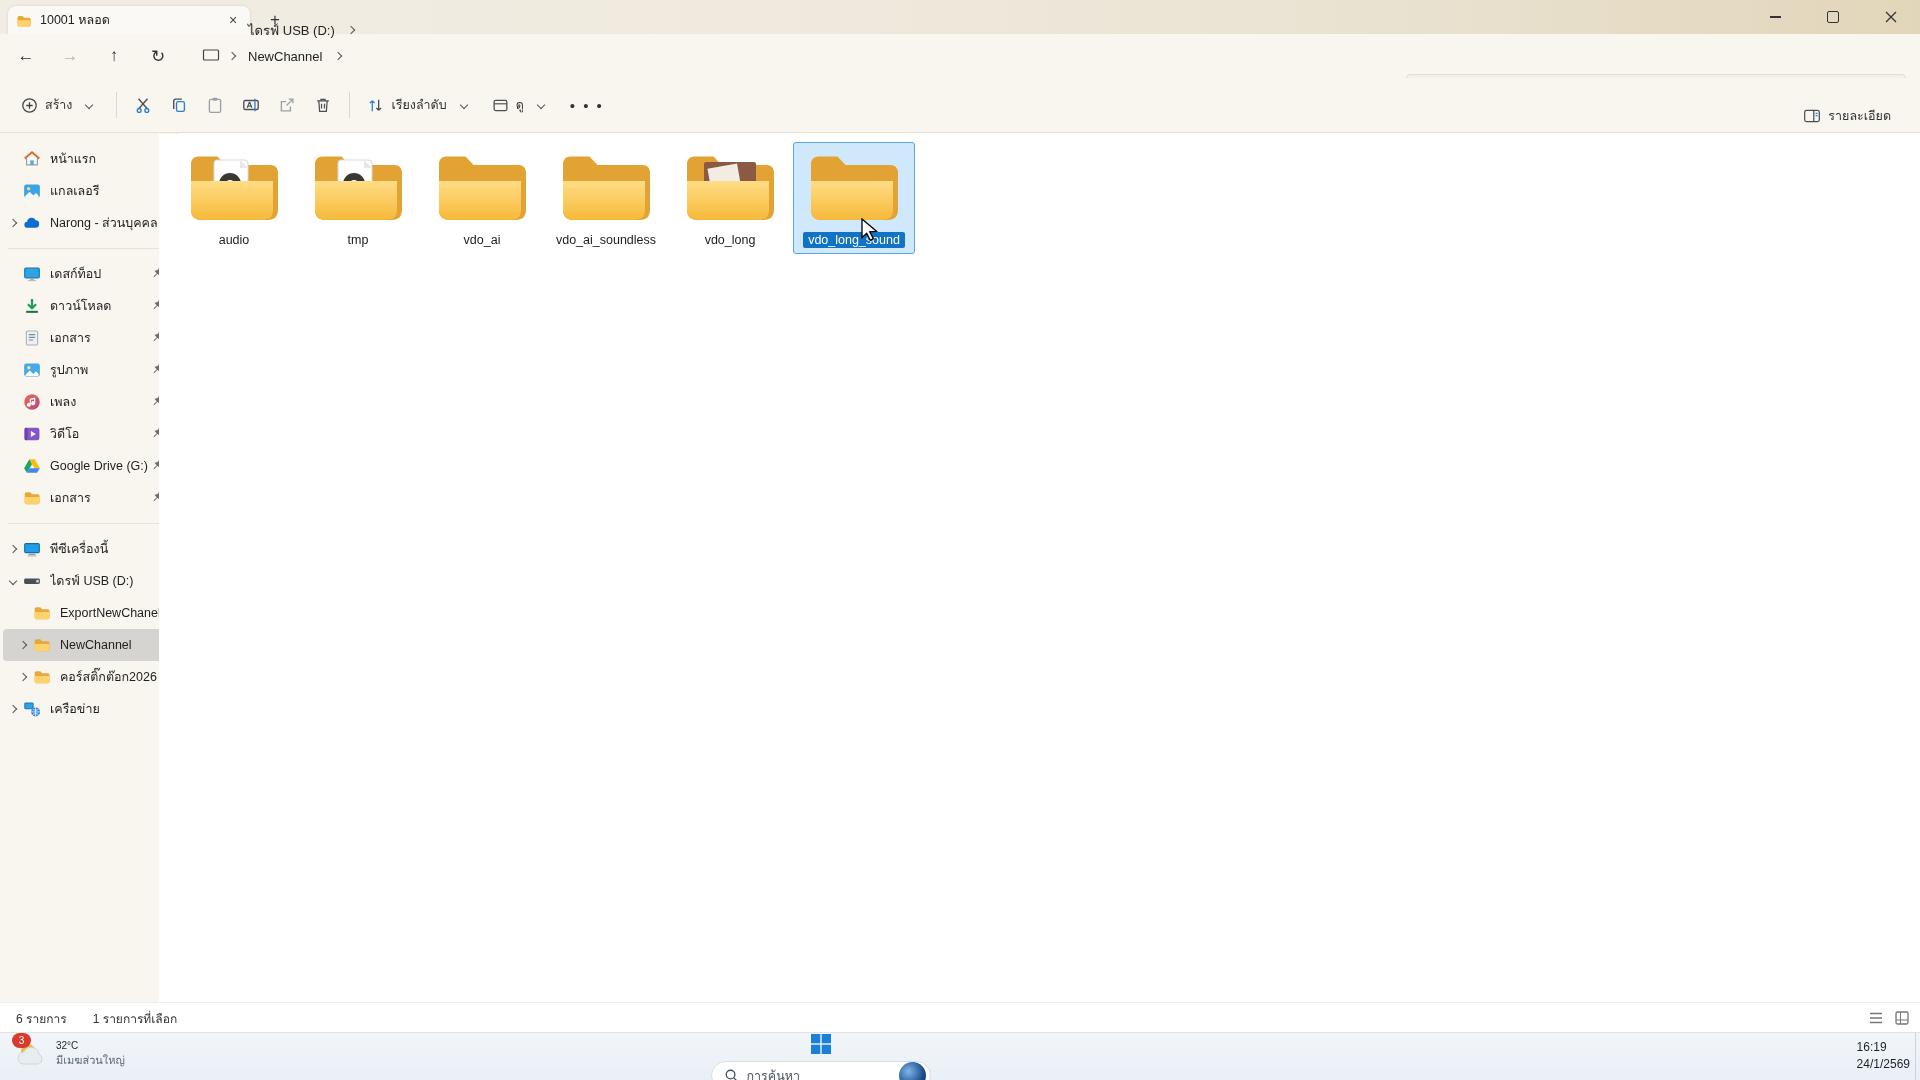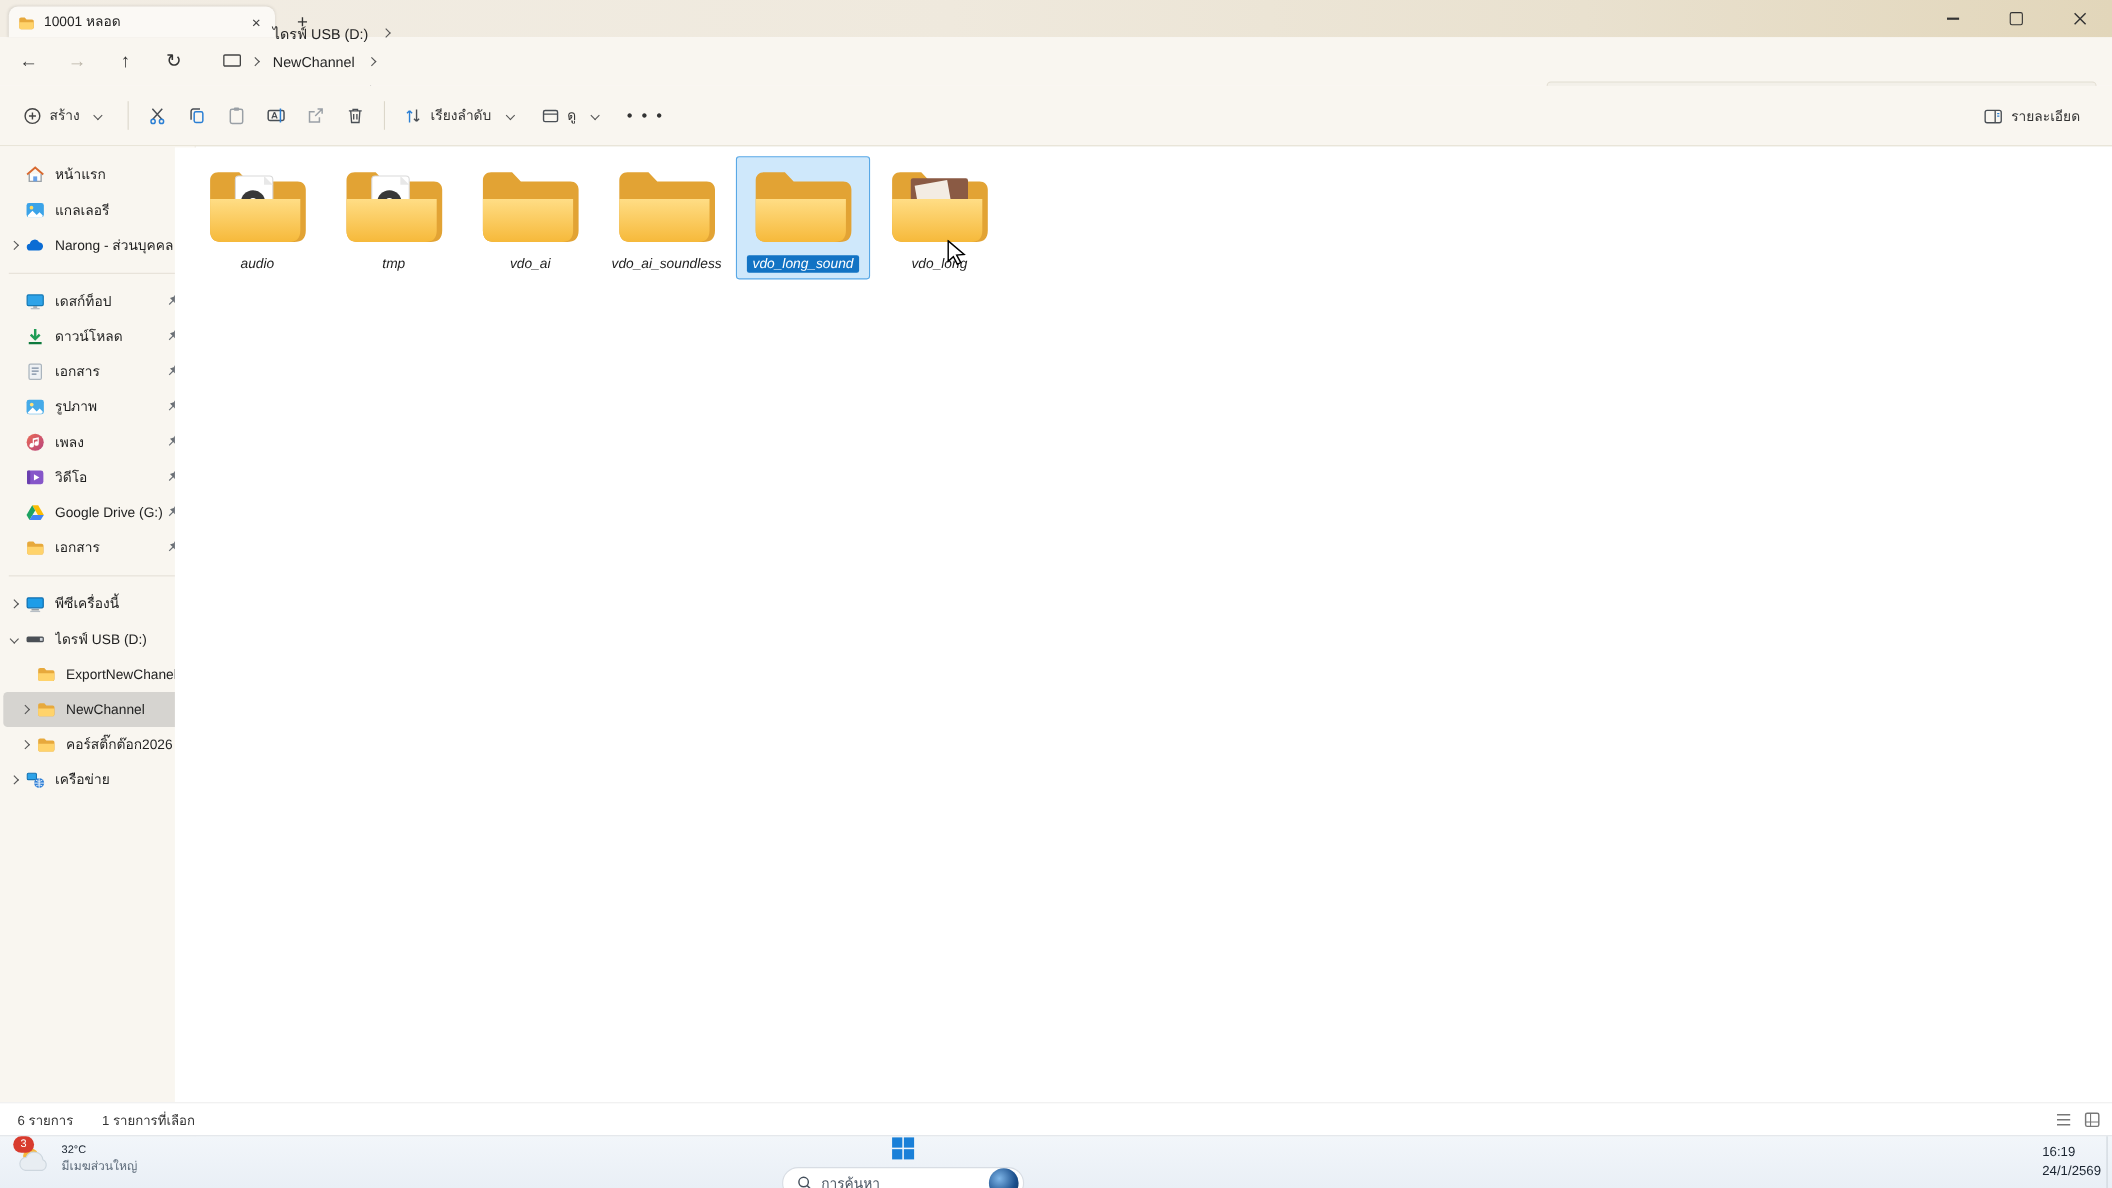--- a/index.html
+++ b/index.html
@@ -39,21 +39,21 @@
     border:1px solid #e2ddd1;border-radius:4px;display:flex;align-items:center;box-sizing:border-box;
     padding:0 10px;}
   .searchbox .ph{font-size:12.5px;color:#5f5f5f;flex:1;}
   
   .toolbar{position:absolute;left:0;top:78px;width:100%;height:55px;background:#f9f6f0;
     border-bottom:1px solid #e5e0d4;display:flex;align-items:center;box-sizing:border-box;}
   .tbtn{display:flex;align-items:center;gap:7px;padding:7px 9px;border-radius:4px;color:#333;
     font-size:12.5px;white-space:nowrap;}
   .tbtn svg{display:block;}
   .tsep{width:1px;height:26px;background:#dcd7ca;margin:0 8px;}
-  .tb-right{position:absolute;right:20px;top:0;height:55px;display:flex;align-items:center;}
+  .tb-right{position:absolute;right:20px;top:0;height:55px;display:flex;align-items:flex-end;}
   .dots{font-size:15px;letter-spacing:2px;color:#333;padding:0 10px;}
   
   .sidebar{position:absolute;left:0;top:133px;width:178px;bottom:47px;background:#f9f6f0;
     border-right:1px solid #e6e2d8;padding-top:10px;box-sizing:border-box;}
   .statusbar{position:absolute;left:0;bottom:47px;height:30px;width:100%;background:#fff;
     border-top:1px solid #eee;display:flex;align-items:center;font-size:12px;color:#333;}
   .main{position:absolute;left:159px;top:134px;right:0;bottom:77px;background:#fff;}
   
   .sitem{display:flex;align-items:center;height:32px;margin:0 3px;border-radius:4px;position:relative;
     font-size:12.5px;color:#1f1f1f;}
@@ -62,21 +62,21 @@
   .sitem .chevslot .chev.v{visibility:visible;}
   .sitem .iconslot{width:18px;height:18px;margin-right:9px;flex:0 0 auto;}
   .sitem .iconslot svg{width:18px;height:18px;display:block;}
   .sitem .slabel{white-space:nowrap;overflow:hidden;flex:1;}
   .sitem.selected{background:#d6d4d0;}
   .sitem.indent{padding-left:10px;}
   .pin{position:absolute;right:10px;top:9px;width:13px;height:13px;display:none;}
   .pin.show{display:block;}
   .ssep{height:1px;background:#e6e2d8;margin:9px 8px;}
   
-  .grid{display:flex;padding:8px 0 0 14px;font-style:italic;}
+  .grid{display:flex;padding:8px 0 0 14px;}
   .ftile{width:122px;padding:5px 2px;margin-right:2px;display:flex;flex-direction:column;align-items:center;
     border:1px solid transparent;border-radius:3px;box-sizing:border-box;}
   .ftile .fico{width:96px;height:78px;}
   .ftile .fname{margin-top:6px;font-size:12.5px;color:#1d1d1d;max-width:118px;white-space:nowrap;
     overflow:hidden;padding:1px 5px;border-radius:2px;}
   .ftile.selected{background:#cfe8fb;border-color:#59a8e6;}
   .ftile.selected .fname{background:#1273c4;color:#fff;}
   
   .st-left{display:flex;align-items:center;gap:26px;padding-left:16px;}
   .st-views{position:absolute;right:10px;display:flex;gap:10px;align-items:center;}
@@ -614,49 +614,49 @@
                 <linearGradient id="ffg" x1="0" y1="0" x2="0" y2="1">
                   <stop offset="0" stop-color="#ffdd85"></stop>
                   <stop offset="1" stop-color="#f6b93a"></stop>
                 </linearGradient>
               </defs>
               <path d="M5 16c0-4.5 3-7.5 7.5-7.5h19l8 8.5h45c4.5 0 7.5 3 7.5 7.5v37c0 7-3.5 10.5-10.5 10.5h-66C8.5 72 5 68.5 5 61.5z" fill="#e2a334"></path>
               <path d="M5 33h82v28.5C87 68.5 83.5 72 76.5 72h-61C8.5 72 5 68.5 5 61.5z" fill="url(#ffg)"></path>
             </svg></span>
         <span class="fname">vdo_ai_soundless</span>
       </div>
-        <div class="ftile selected">
-        <span class="fico"><svg viewBox="0 0 96 78" width="96" height="78">
-              <defs>
-                <linearGradient id="ffg" x1="0" y1="0" x2="0" y2="1">
-                  <stop offset="0" stop-color="#ffdd85"></stop>
-                  <stop offset="1" stop-color="#f6b93a"></stop>
-                </linearGradient>
-              </defs>
-              <path d="M5 16c0-4.5 3-7.5 7.5-7.5h19l8 8.5h45c4.5 0 7.5 3 7.5 7.5v37c0 7-3.5 10.5-10.5 10.5h-66C8.5 72 5 68.5 5 61.5z" fill="#e2a334"></path>
-              <path d="M5 33h82v28.5C87 68.5 83.5 72 76.5 72h-61C8.5 72 5 68.5 5 61.5z" fill="url(#ffg)"></path>
-            </svg></span>
-        <span class="fname">vdo_long_sound</span>
-      </div>
         <div class="ftile">
         <span class="fico"><svg viewBox="0 0 96 78" width="96" height="78">
               <defs>
                 <linearGradient id="ffg" x1="0" y1="0" x2="0" y2="1">
                   <stop offset="0" stop-color="#ffdd85"></stop>
                   <stop offset="1" stop-color="#f6b93a"></stop>
                 </linearGradient>
               </defs>
               <path d="M5 16c0-4.5 3-7.5 7.5-7.5h19l8 8.5h45c4.5 0 7.5 3 7.5 7.5v37c0 7-3.5 10.5-10.5 10.5h-66C8.5 72 5 68.5 5 61.5z" fill="#e2a334"></path>
               <rect x="22" y="14" width="52" height="40" rx="2" fill="#8a5a44"></rect>
               <rect x="27" y="18" width="30" height="20" fill="#f3ece3" transform="rotate(-10 42 28)"></rect>
               <circle cx="60" cy="40" r="7" fill="#e5ddd2"></circle>
               <path d="M5 33h82v28.5C87 68.5 83.5 72 76.5 72h-61C8.5 72 5 68.5 5 61.5z" fill="url(#ffg)"></path>
             </svg></span>
         <span class="fname">vdo_long</span>
       </div>
+        <div class="ftile selected">
+        <span class="fico"><svg viewBox="0 0 96 78" width="96" height="78">
+              <defs>
+                <linearGradient id="ffg" x1="0" y1="0" x2="0" y2="1">
+                  <stop offset="0" stop-color="#ffdd85"></stop>
+                  <stop offset="1" stop-color="#f6b93a"></stop>
+                </linearGradient>
+              </defs>
+              <path d="M5 16c0-4.5 3-7.5 7.5-7.5h19l8 8.5h45c4.5 0 7.5 3 7.5 7.5v37c0 7-3.5 10.5-10.5 10.5h-66C8.5 72 5 68.5 5 61.5z" fill="#e2a334"></path>
+              <path d="M5 33h82v28.5C87 68.5 83.5 72 76.5 72h-61C8.5 72 5 68.5 5 61.5z" fill="url(#ffg)"></path>
+            </svg></span>
+        <span class="fname">vdo_long_sound</span>
+      </div>
       </div>
 
   </div>
 
   <svg class="cursor" width="22" height="24" viewBox="0 0 22 24">
     <path d="M2 1l14.5 12.3-6.8.6 3.7 6.8-3.1 1.6-3.6-6.9L2 19.6z" fill="#fff" stroke="#000" stroke-width="1.3"></path>
   </svg>
 
   <div class="statusbar">
     <div class="st-left">

